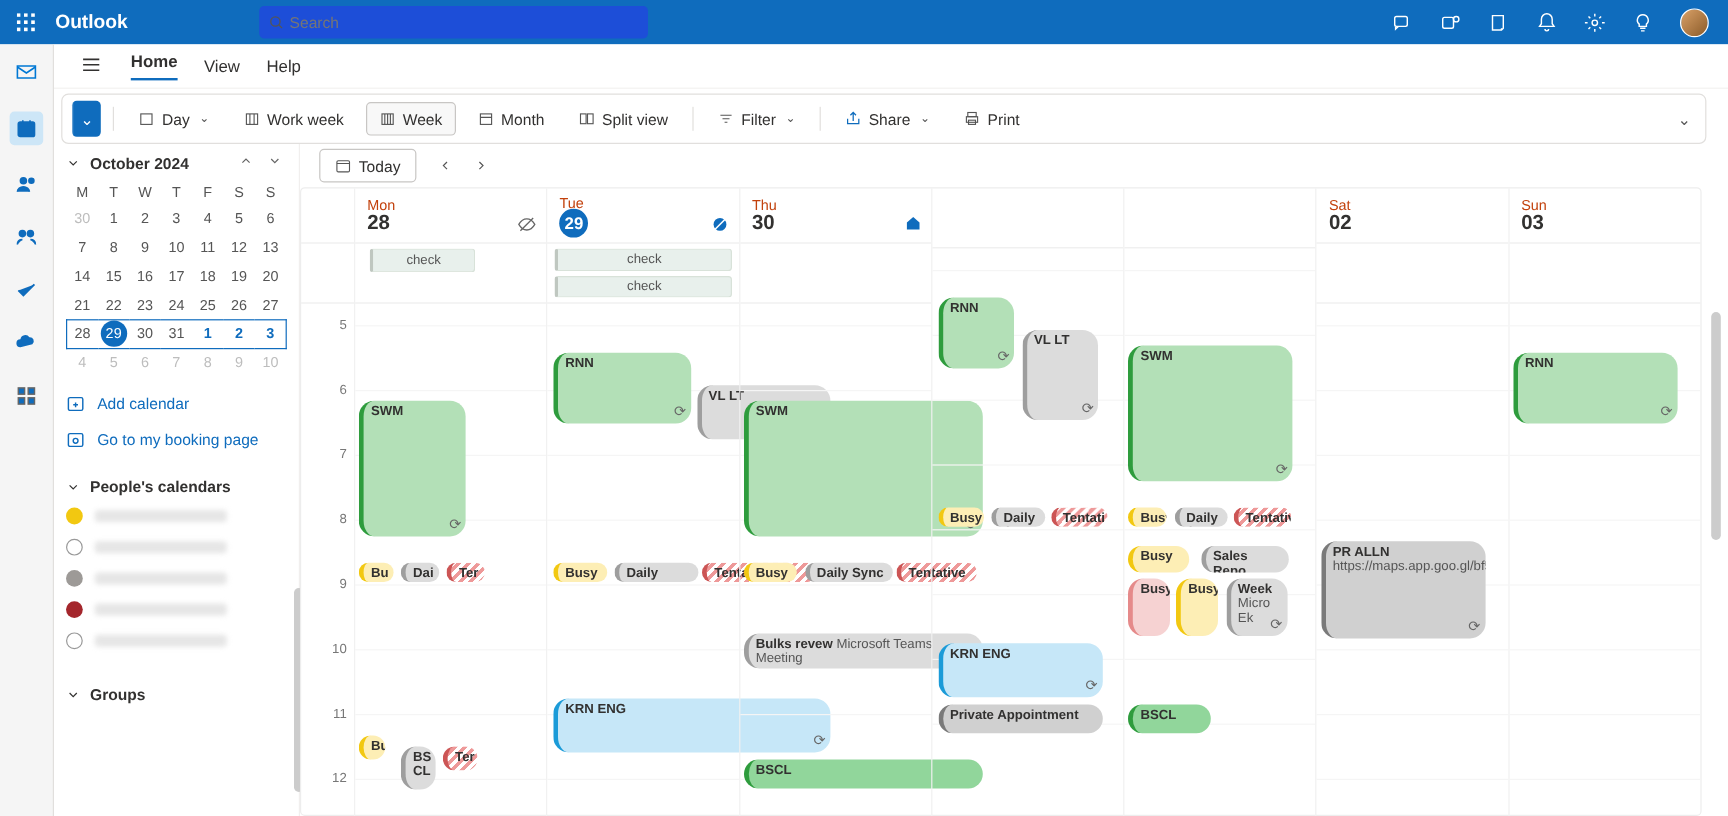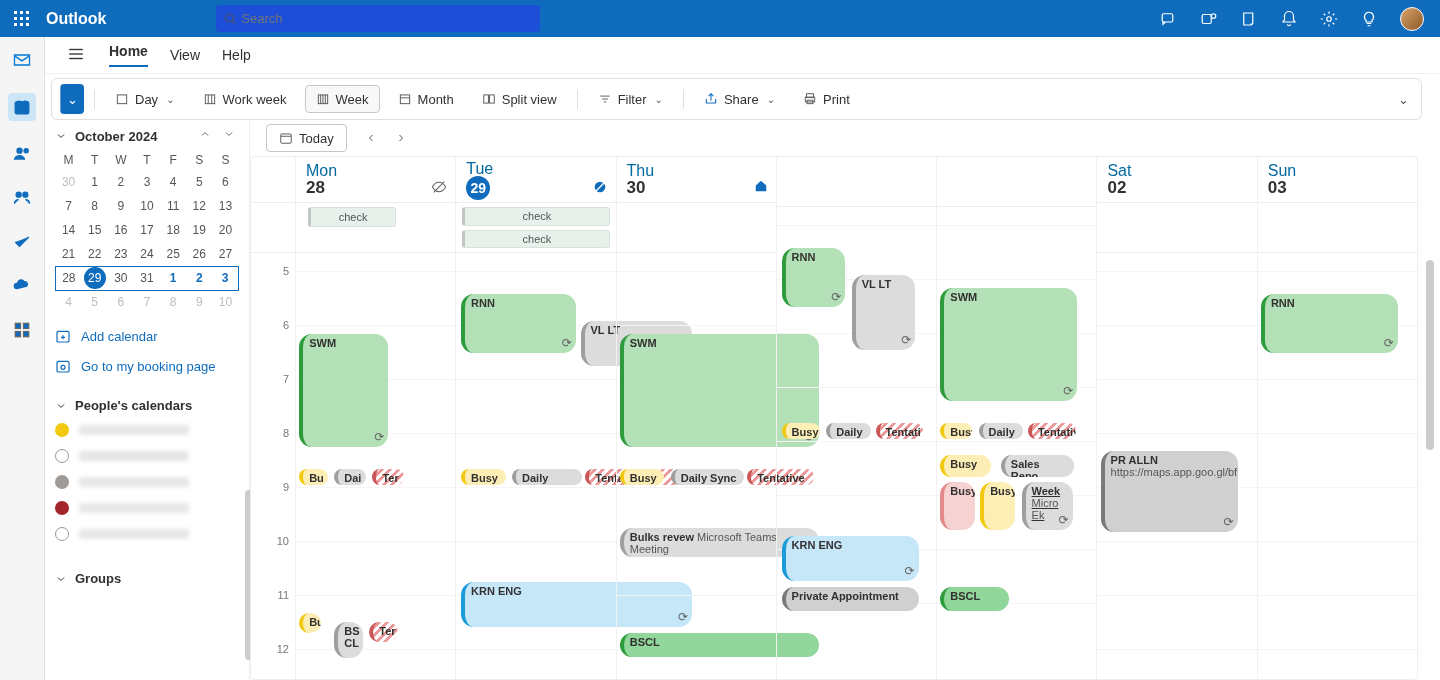--- a/index.html
+++ b/index.html
@@ -74,21 +74,21 @@
   .rangebar{ height:36px; display:flex; align-items:center; padding:0 16px; gap:18px;}
   .todaybtn{ border:1px solid #c8c6c4; border-radius:4px; height:28px; padding:0 12px; display:flex; align-items:center; gap:6px; font-size:13px;}
   .rangebar .arw{ color:#555;}
   .rangetxt{ font-size:20px; font-weight:600; margin-left:10px; display:flex; align-items:center; gap:6px;}
 
   .grid{ position:absolute; top:36px; left:0; right:22px; bottom:0; border:1px solid #ededed; border-radius:4px; background:#fff; }
   .cols{ display:grid; grid-template-columns:44px repeat(7,1fr); height:100%; }
   .daycol{ border-left:1px solid #f1f1f1; position:relative; }
   .timecol{ border-left:none; }
   .dayhead{ height:46px; border-bottom:1px solid #ededed; padding:6px 10px; display:flex; flex-direction:column; justify-content:center; position:relative;}
-  .dayhead .dn{ font-size:16px; color:#0369a1;}
+  .dayhead .dn{ font-size:12px; color:#c2410c;}
   .dayhead .dd{ font-size:17px; font-weight:600; margin-top:-2px;}
   .dayhead.today .dd span{ display:inline-block; background:#0f6cbd; color:#fff; width:24px; height:24px; line-height:24px; text-align:center; border-radius:50%; font-size:14px;}
   .dayhead .home{ position:absolute; right:8px; top:22px; color:#0f6cbd;}
   .dayhead .eye{ position:absolute; right:8px; top:22px; color:#666;}
 
   .allday{ height:50px; border-bottom:1px solid #ededed; padding:4px 6px; display:flex; flex-direction:column; gap:4px;}
   .alldaypill{ height:20px; background:#e8f0ec; border:1px solid #d8e2d9; border-left:3px solid #bfc7c0; border-radius:3px; font-size:11px; display:flex; align-items:center; justify-content:center; color:#555;}
 
   .body{ position:relative; height:492px; }
   .hourline{ position:absolute; left:0; right:0; height:1px; background:#f5f5f5;}
@@ -624,21 +624,21 @@
             <div class="hourline" style="top: 342px;"></div>
             <div class="hourline" style="top: 396px;"></div>
             <div class="ev green" style="left: 2%; width: 86%; top: 81px; height: 113.4px;"><b>SWM</b><span class="recur">⟳</span></div>
             <div class="ev yellow" style="left: 2%; width: 20%; top: 216px; height: 16px;"><b>Busy</b></div>
             <div class="ev grey" style="left: 26%; width: 28%; top: 216px; height: 16px;"><b>Daily Sy</b></div>
             <div class="ev stripe" style="left: 57%; width: 30%; top: 216px; height: 16px;"><b>Tentativ</b></div>
             <div class="ev yellow" style="left: 2%; width: 32%; top: 247.5px; height: 22px;"><b>Busy</b></div>
             <div class="ev grey" style="left: 40%; width: 46%; top: 247.5px; height: 22px;"><b>Sales Repo</b></div>
             <div class="ev pink" style="left: 2%; width: 22%; top: 274.5px; height: 48.6px;"><b>Busy</b></div>
             <div class="ev yellow" style="left: 27%; width: 22%; top: 274.5px; height: 48.6px;"><b>Busy</b></div>
-            <div class="ev grey" style="left: 53%; width: 32%; top: 274.5px; height: 48.6px; text-decoration: underline;"><b>Week</b> <span style="color:#555;font-weight:400;">Micro
+            <div class="ev grey" style="left: 53%; width: 32%; top: 274.5px; height: 48.6px;"><b>Week</b> <span style="color:#555;font-weight:400;">Micro
 Ek</span><span class="recur">⟳</span></div>
             <div class="ev greenD" style="left: 2%; width: 43%; top: 379.8px; height: 24px;"><b>BSCL</b></div>
           </div>
         </div>
         <div class="daycol">
           <div class="dayhead">
             <span class="dn">Sat</span>
             <span class="dd">02</span>
           </div>
           <div class="allday"></div>

